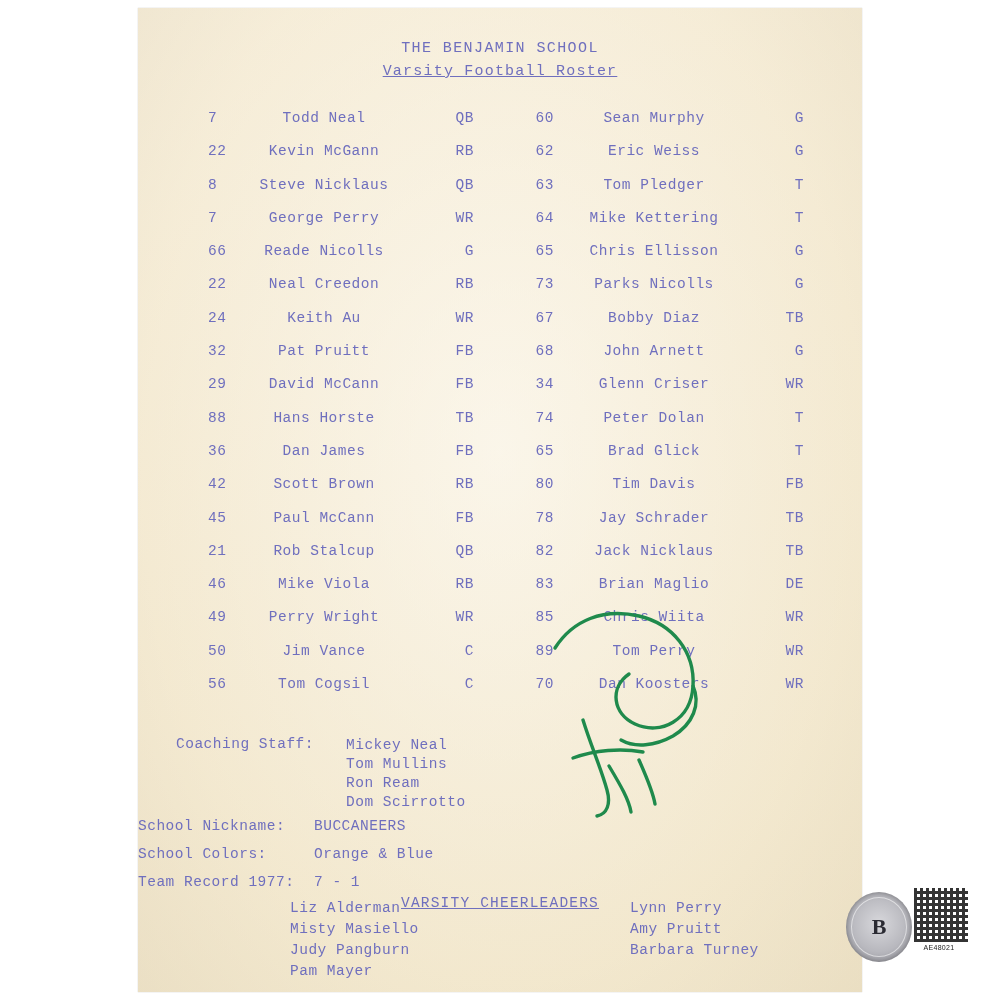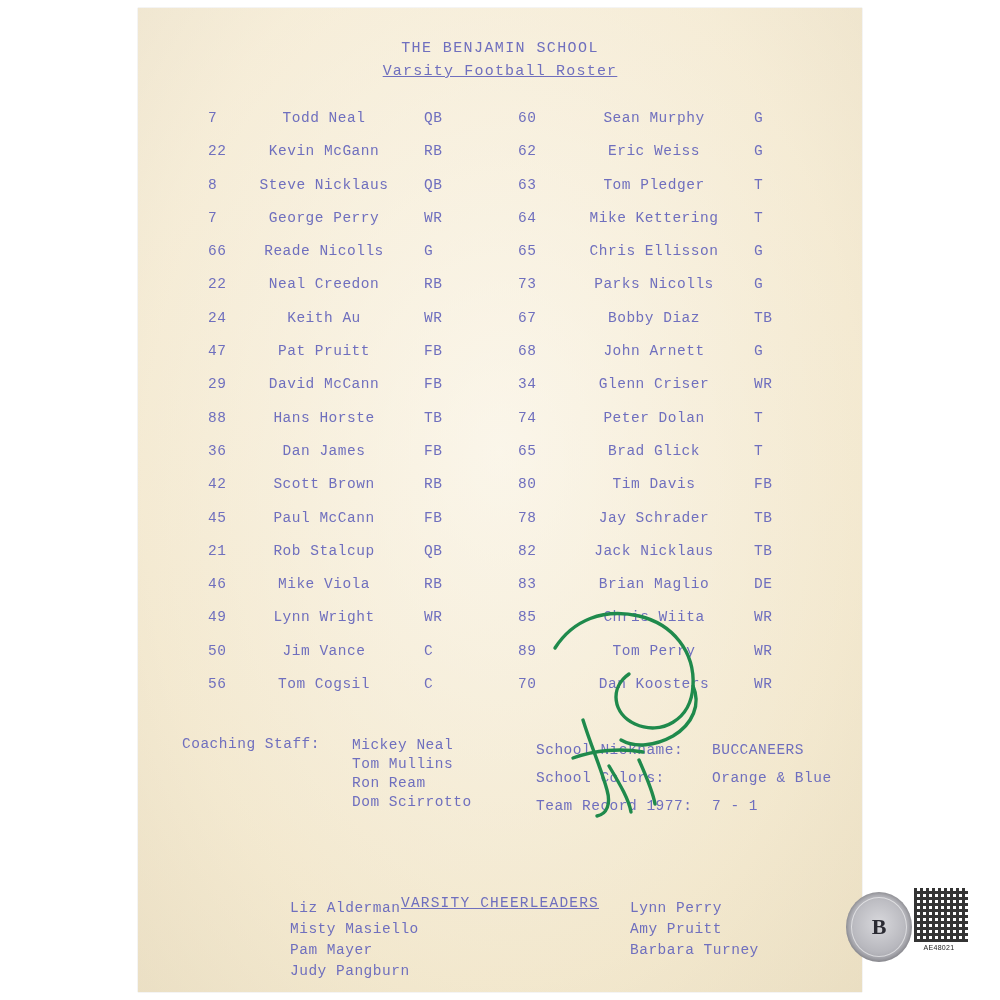--- a/index.html
+++ b/index.html
@@ -80,30 +80,31 @@
     text-align: left;
     padding-left: 38px;
     box-sizing: border-box;
   }
   .nm {
     width: 200px;
     text-align: center;
   }
   .pos {
     width: 50px;
-    text-align: left;
-  }
-  .col2 .num { padding-left: 18px; }
+    text-align: right;
+  }
+  .col2 .num { padding-left: 18px; text-align: right; }
   .staff {
     position: absolute;
     top: 728px;
     left: 0;
     right: 0;
     display: flex;
     justify-content: center;
+    flex-direction: column;
   }
   .staff-left {
     width: 392px;
     padding-left: 38px;
     box-sizing: border-box;
     font-size: 14.5px;
   }
   .staff-left .lbl {
     display: inline-block;
     width: 170px;
@@ -253,21 +254,21 @@
             <span class="num">22</span>
             <span class="nm">Neal Creedon</span>
             <span class="pos">RB</span>
           </div>
         <div class="row">
             <span class="num">24</span>
             <span class="nm">Keith Au</span>
             <span class="pos">WR</span>
           </div>
         <div class="row">
-            <span class="num">47</span>
+            <span class="num">32</span>
             <span class="nm">Pat Pruitt</span>
             <span class="pos">FB</span>
           </div>
         <div class="row">
             <span class="num">29</span>
             <span class="nm">David McCann</span>
             <span class="pos">FB</span>
           </div>
         <div class="row">
             <span class="num">88</span>
@@ -294,21 +295,21 @@
             <span class="nm">Rob Stalcup</span>
             <span class="pos">QB</span>
           </div>
         <div class="row">
             <span class="num">46</span>
             <span class="nm">Mike Viola</span>
             <span class="pos">RB</span>
           </div>
         <div class="row">
             <span class="num">49</span>
-            <span class="nm">Lynn Wright</span>
+            <span class="nm">Perry Wright</span>
             <span class="pos">WR</span>
           </div>
         <div class="row">
             <span class="num">50</span>
             <span class="nm">Jim Vance</span>
             <span class="pos">C</span>
           </div>
         <div class="row">
             <span class="num">56</span>
             <span class="nm">Tom Cogsil</span>
@@ -434,22 +435,22 @@
         </div>
       </div>
     </div>
 
     <div class="cheer-title ink">VARSITY CHEERLEADERS</div>
 
     <div class="cheer">
       <div class="cheer-col c1 ink">
         <div>Liz Alderman</div>
         <div>Misty Masiello</div>
+        <div>Judy Pangburn</div>
         <div>Pam Mayer</div>
-        <div>Judy Pangburn</div>
       </div>
       <div class="cheer-col c2 ink">
         <div>Lynn Perry</div>
         <div>Amy Pruitt</div>
         <div>Barbara Turney</div>
       </div>
     </div>
 
     <svg class="autograph" viewBox="0 0 220 230">
       <g fill="none" stroke="#1f8a4c" stroke-width="3.4" stroke-linecap="round" stroke-linejoin="round">

